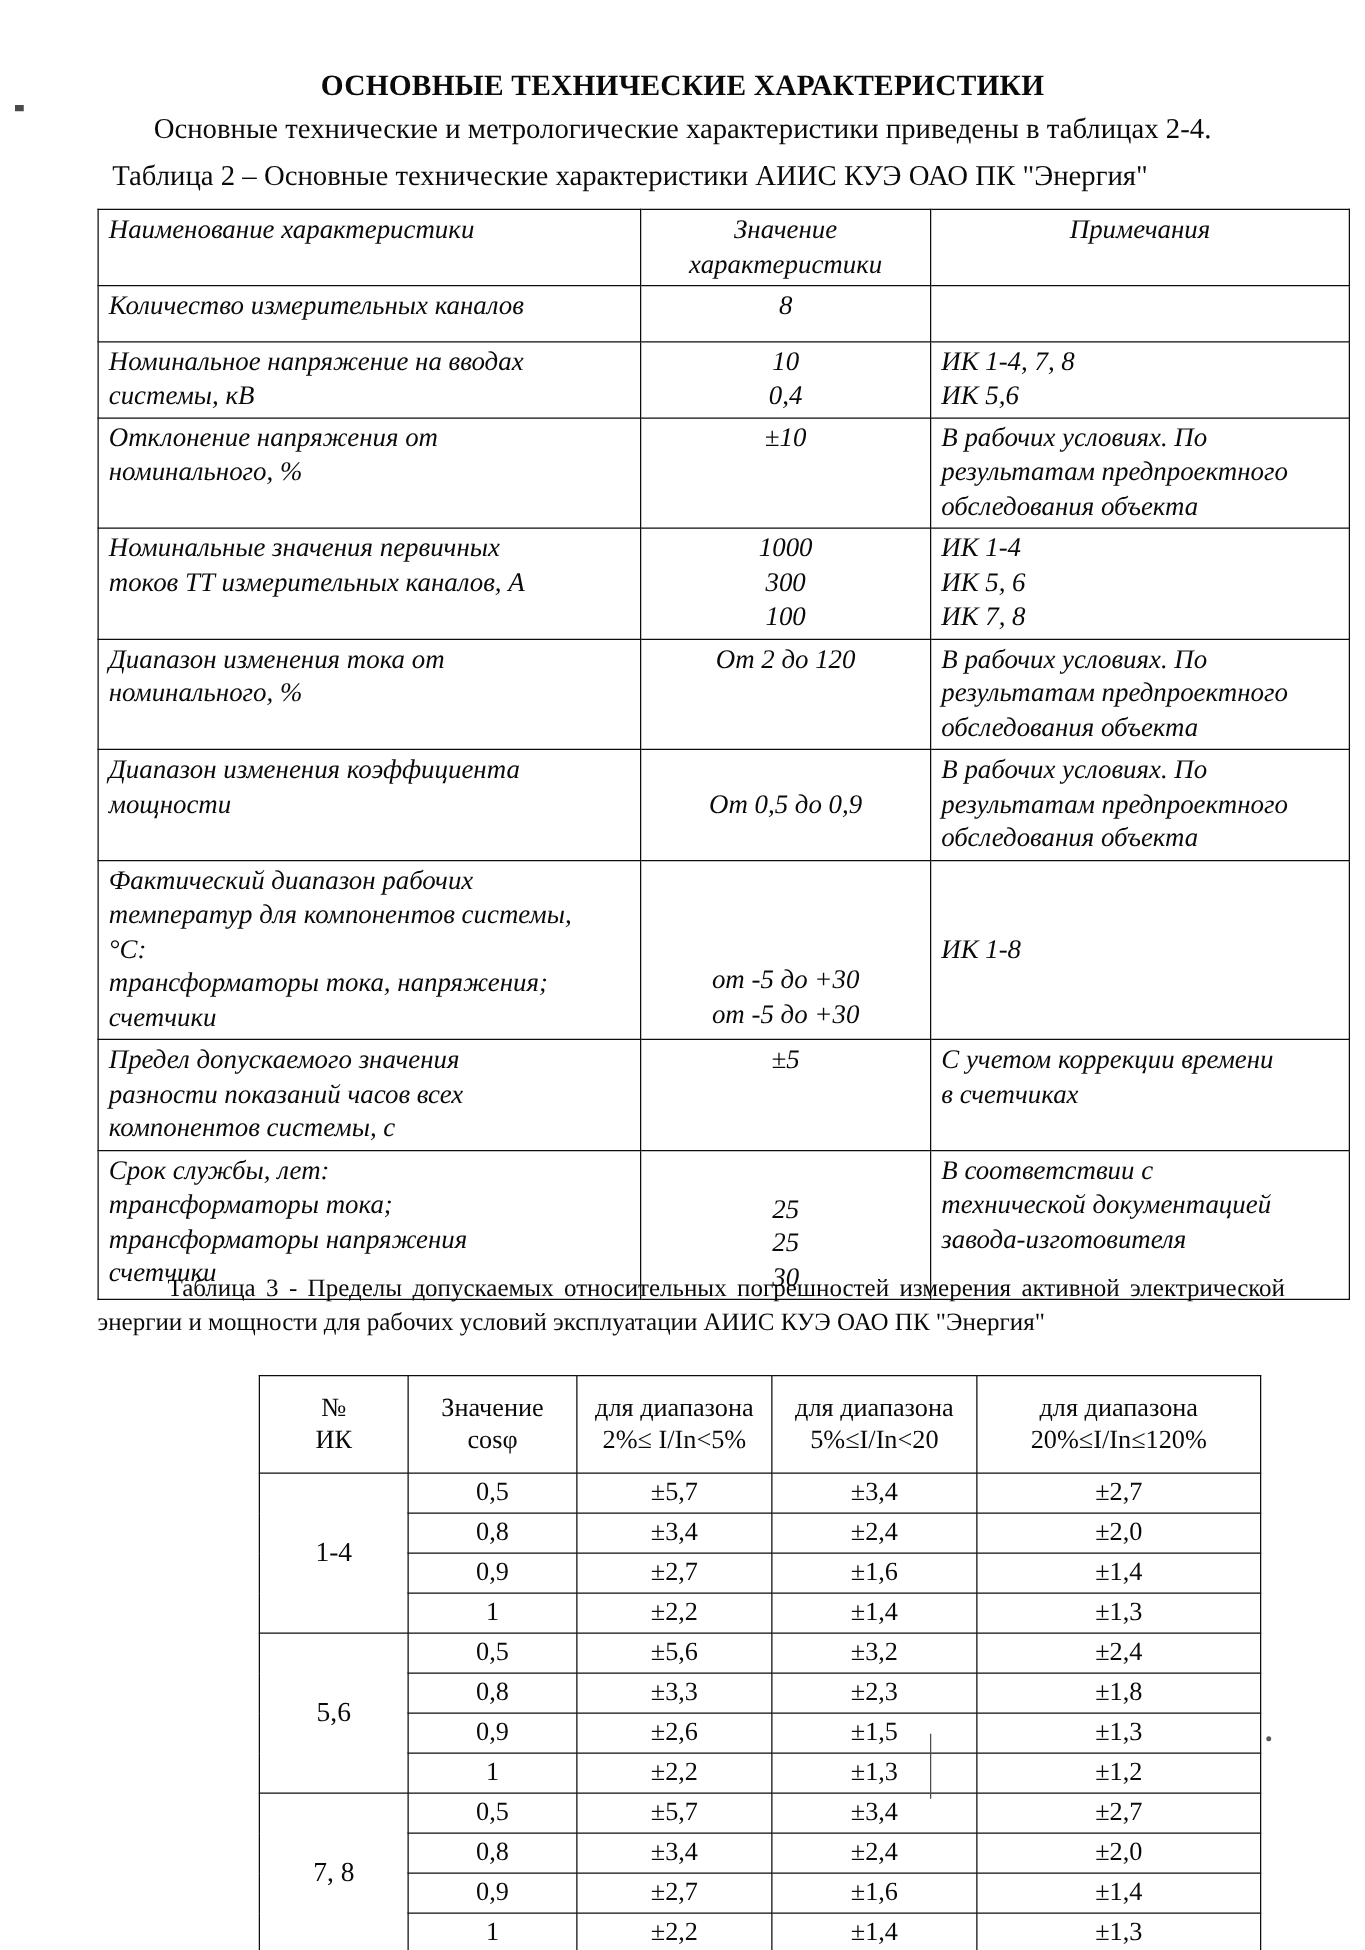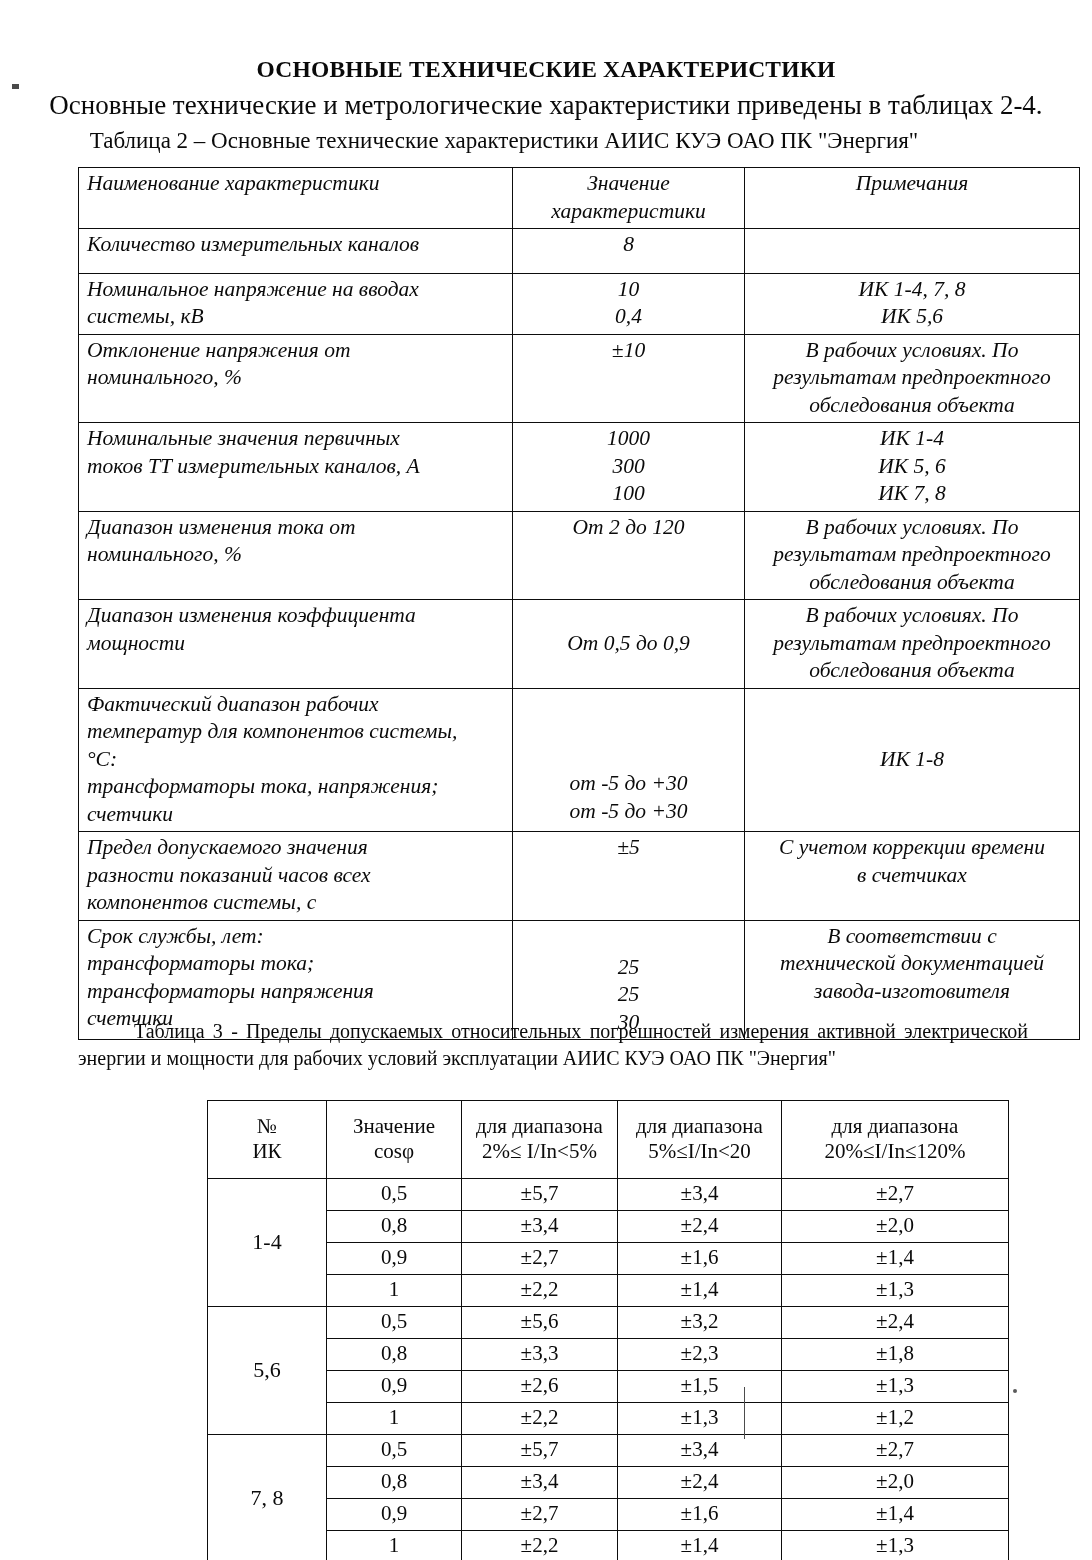--- a/index.html
+++ b/index.html
@@ -38,21 +38,21 @@
     font-size: 23.5px;
     font-weight: bold;
     letter-spacing: 0.2px;
   }
   .intro-line {
     position: absolute;
     left: 0;
     top: 90px;
     width: 1092px;
     text-align: center;
-    font-size: 27px;
+    font-size: 23px;
     font-family: Liberation Serif, serif;
   }
   .table2-caption {
     position: absolute;
     left: 0;
     top: 128px;
     width: 1008px;
     text-align: center;
     font-size: 23px;
   }
@@ -70,21 +70,21 @@
   table.t2 td, table.t2 th {
     border: 1.6px solid #0d0d0d;
     padding: 2px 8px 3px 8px;
     vertical-align: top;
     font-weight: normal;
     line-height: 1.28;
     font-style: italic;
   }
   table.t2 .c-name { width: 417px; text-align: left; }
   table.t2 .c-val  { width: 215px; text-align: center; }
-  table.t2 .c-note { width: 318px; text-align: center; }
+  table.t2 .c-note { width: 318px; text-align: left; }
   table.t2 thead td { text-align: center; vertical-align: top; }
   table.t2 td.pad-b { padding-bottom: 14px; }
   .nowrapline { white-space: pre-line; }
 
   
   .table3-caption {
     position: absolute;
     left: 78px;
     top: 1018px;
     width: 950px;

